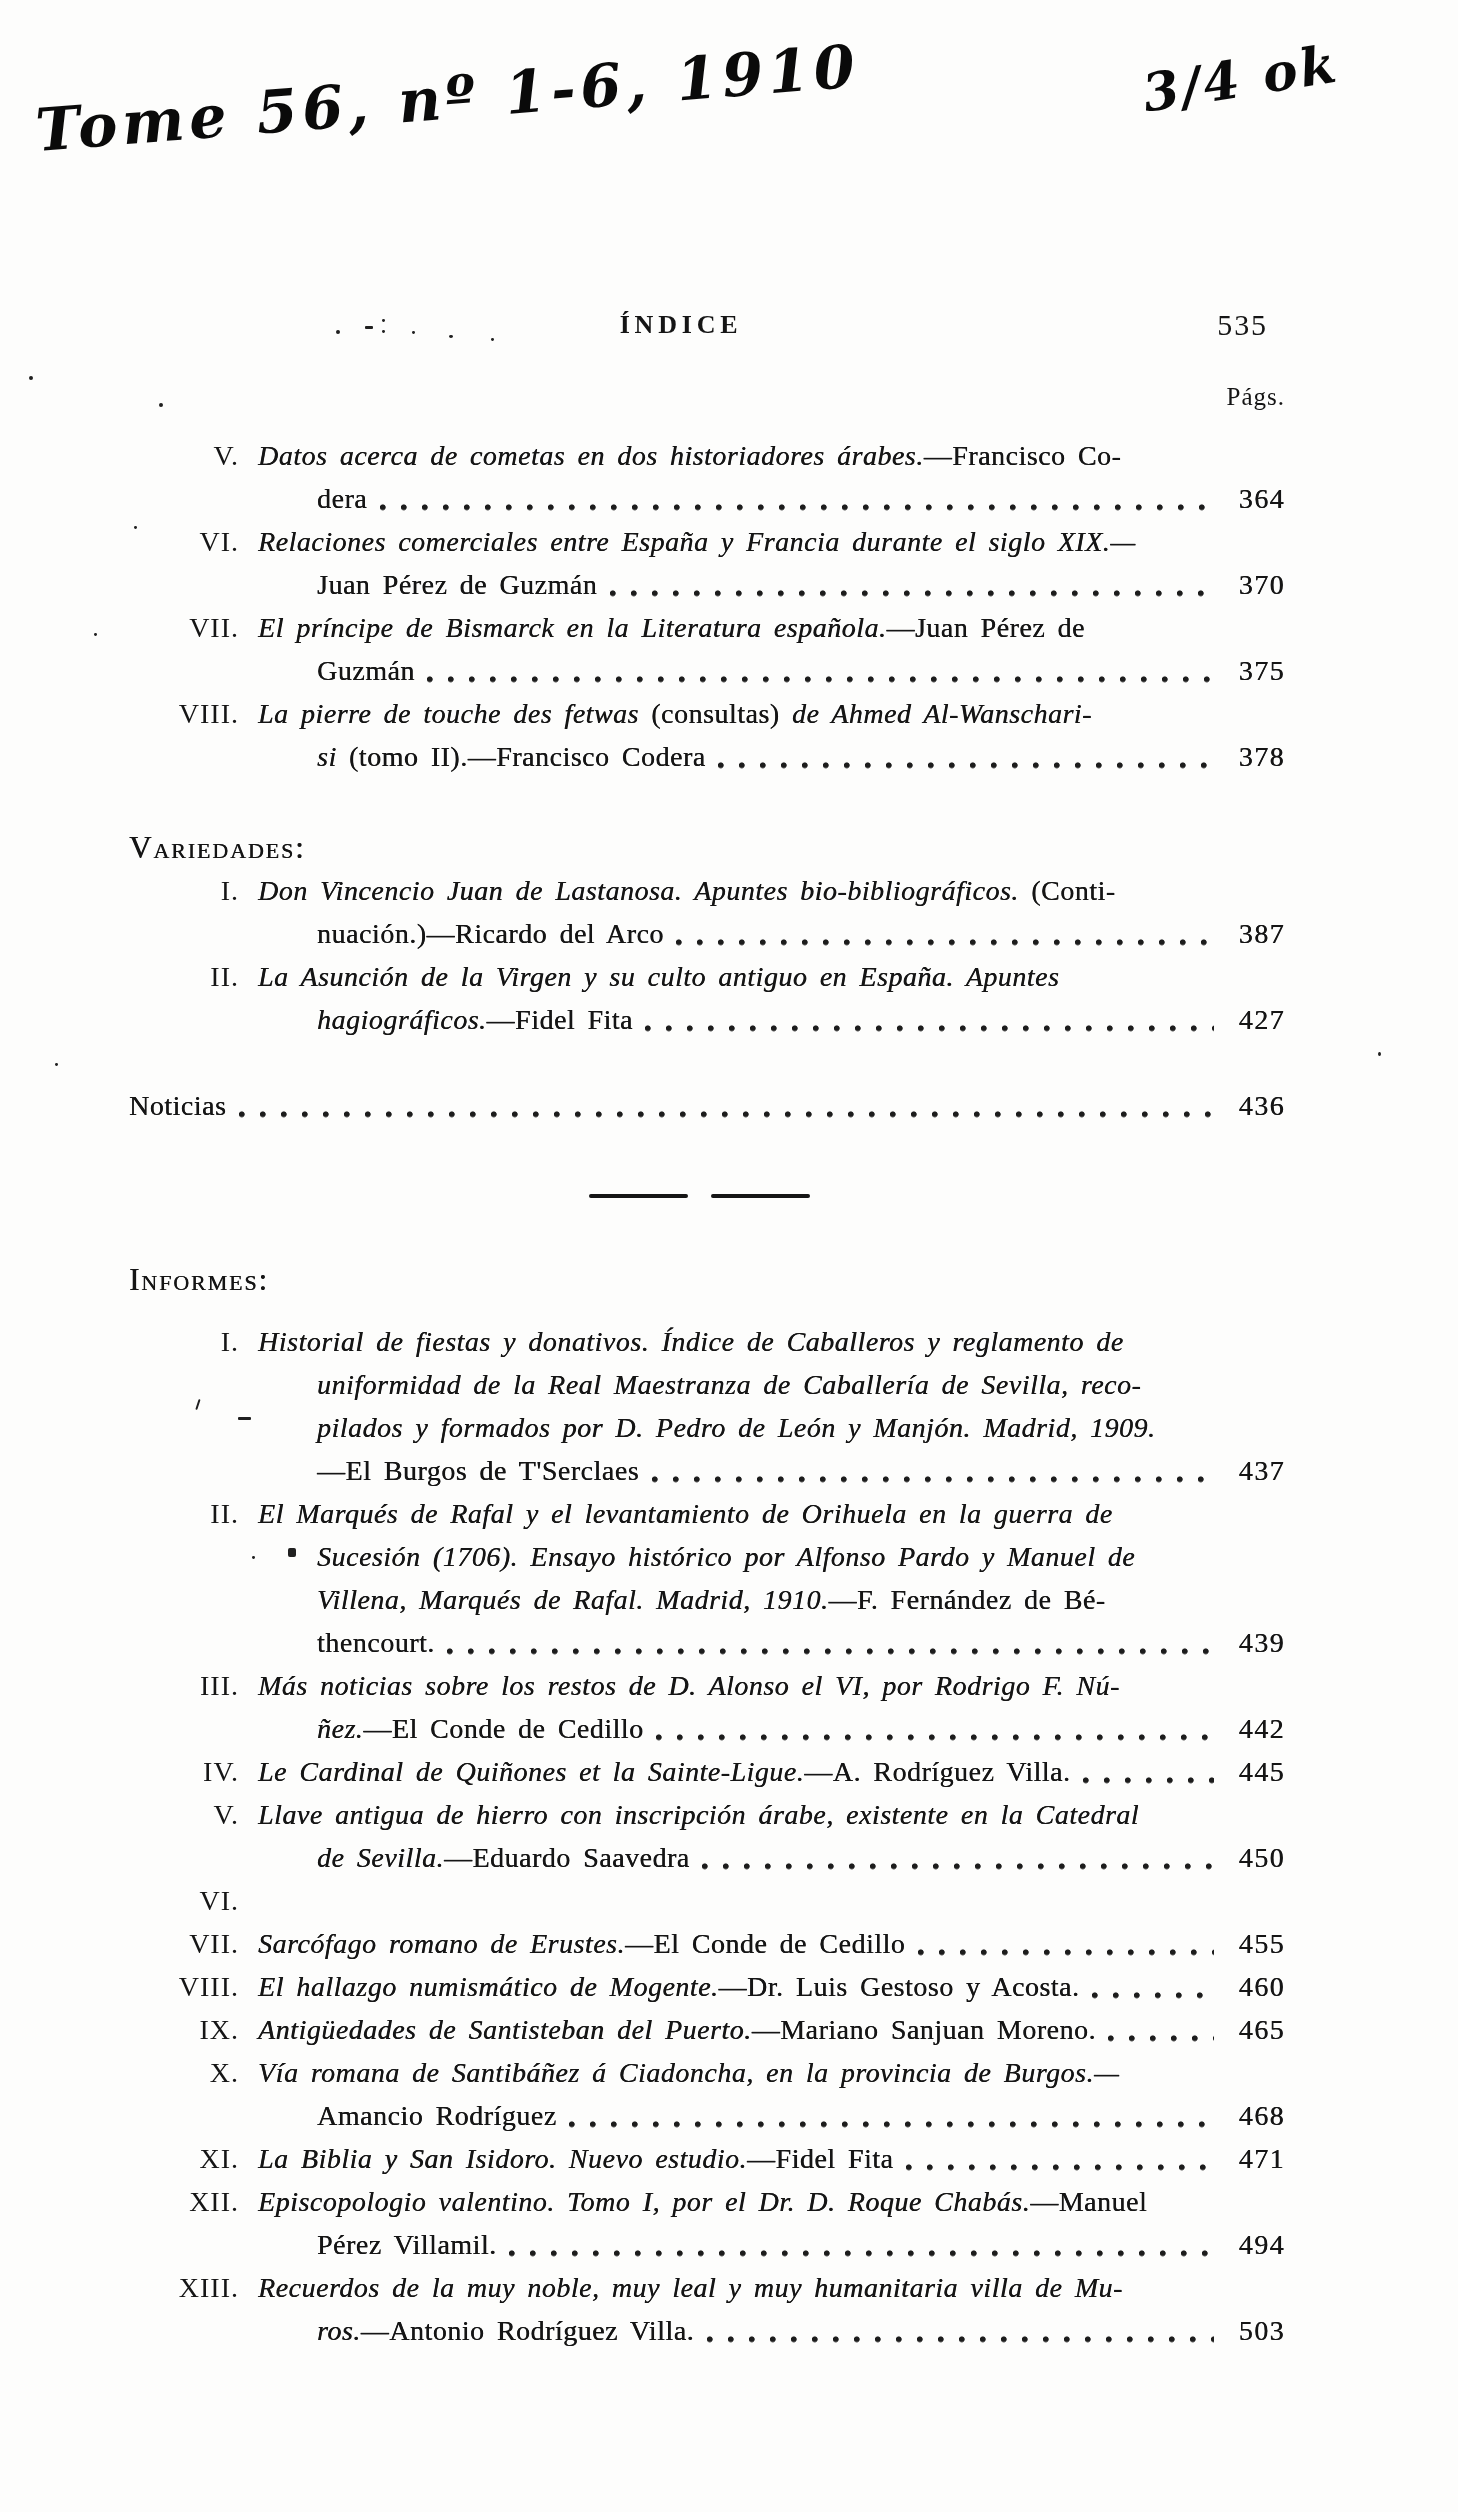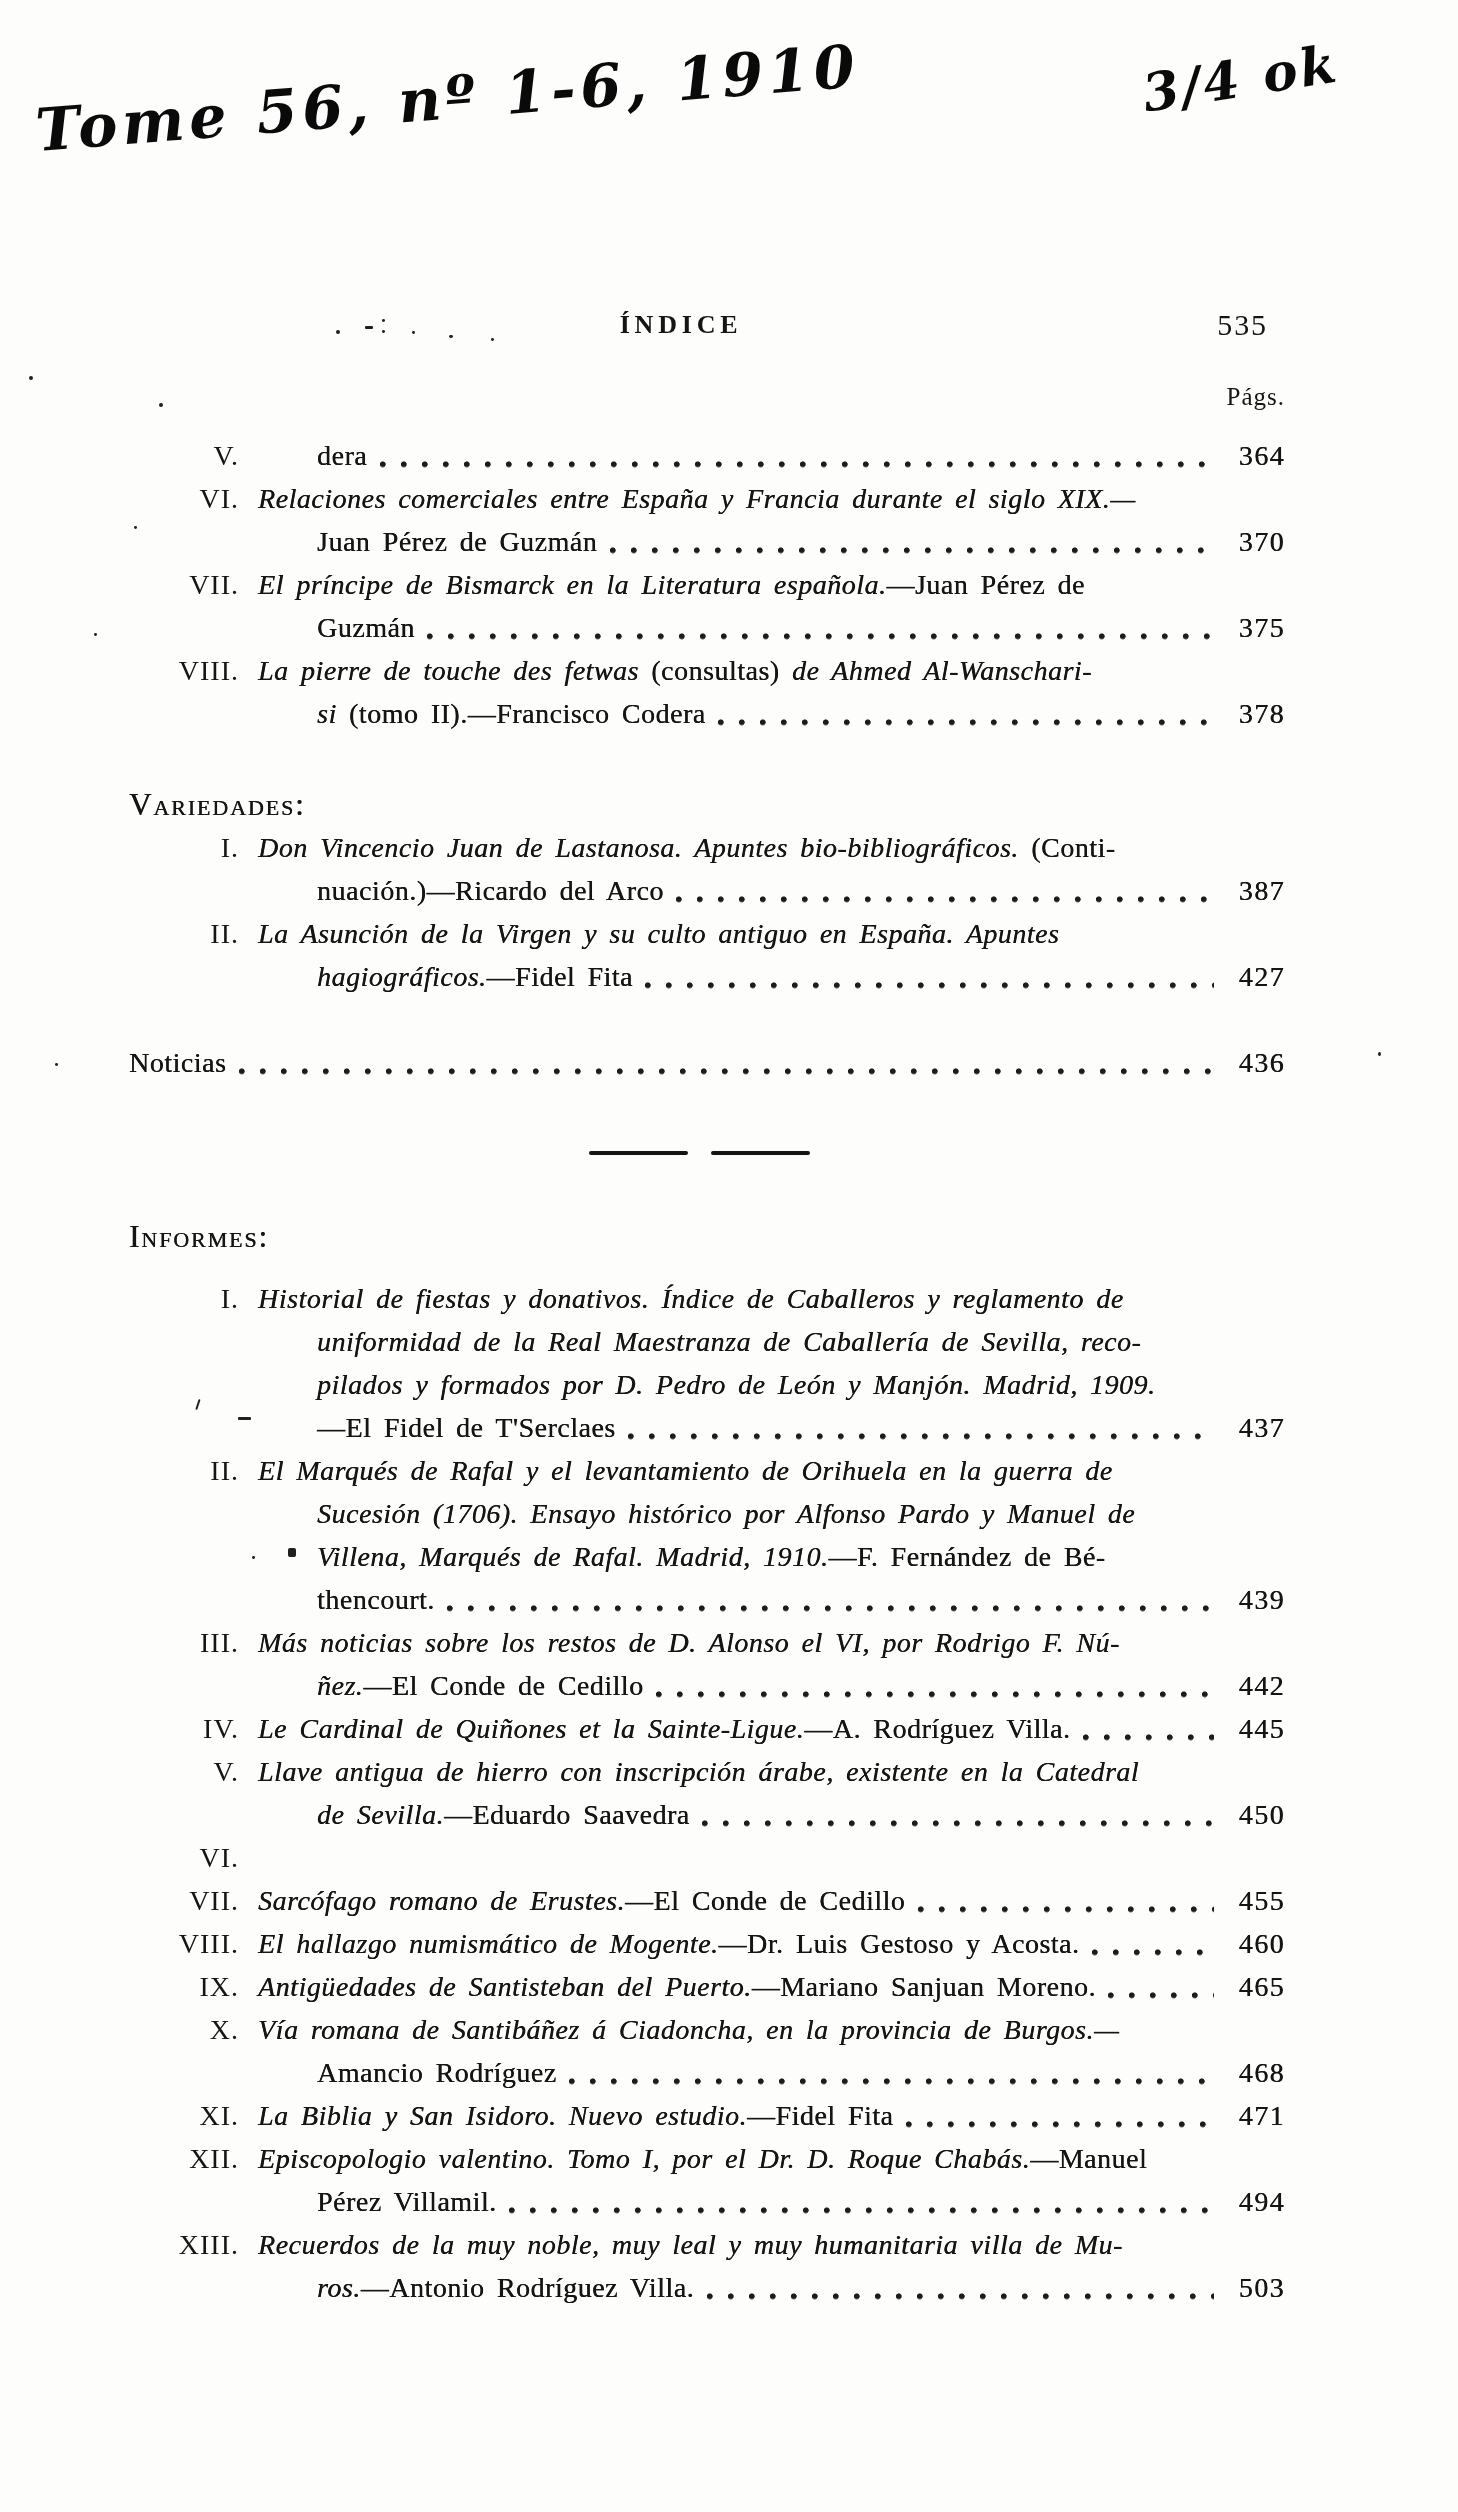--- a/index.html
+++ b/index.html
@@ -86,20 +86,21 @@
   <div class="content">
     <div class="hdr">
       <span class="hdr-title">ÍNDICE</span>
       <span class="hdr-num">535</span>
     </div>
     <div class="pags">Págs.</div>
     <div id="toc">
         <div class="entry">
           <div class="num-col">V.</div>
           <div class="body-col">
+            <div class="line"><span class="txt"><span class="i">Datos acerca de cometas en dos historiadores árabes.</span><span class="r">—Francisco Co-</span></span></div>
             <div class="line cont lastline">
               <span class="txt"><span class="r">dera</span></span>
               <span class="leader"></span>
               <span class="pg">364</span>
             </div>
           </div>
         </div>
         <div class="entry">
           <div class="num-col">VI.</div>
           <div class="body-col">
@@ -170,21 +171,21 @@
           <span class="dash"></span>
         </div>
         <div class="sec-head mt-63">Informes:</div>
         <div class="entry mt-20">
           <div class="num-col">I.</div>
           <div class="body-col">
             <div class="line"><span class="txt"><span class="i">Historial de fiestas y donativos. Índice de Caballeros y reglamento de</span></span></div>
             <div class="line cont"><span class="txt"><span class="i">uniformidad de la Real Maestranza de Caballería de Sevilla, reco-</span></span></div>
             <div class="line cont"><span class="txt"><span class="i">pilados y formados por D. Pedro de León y Manjón. Madrid, 1909.</span></span></div>
             <div class="line cont lastline">
-              <span class="txt"><span class="r">—El Fidel de T'Serclaes</span></span>
+              <span class="txt"><span class="r">—El Burgos de T'Serclaes</span></span>
               <span class="leader"></span>
               <span class="pg">437</span>
             </div>
           </div>
         </div>
         <div class="entry">
           <div class="num-col">II.</div>
           <div class="body-col">
             <div class="line"><span class="txt"><span class="i">El Marqués de Rafal y el levantamiento de Orihuela en la guerra de</span></span></div>
             <div class="line cont"><span class="txt"><span class="i">Sucesión (1706). Ensayo histórico por Alfonso Pardo y Manuel de</span></span></div>

